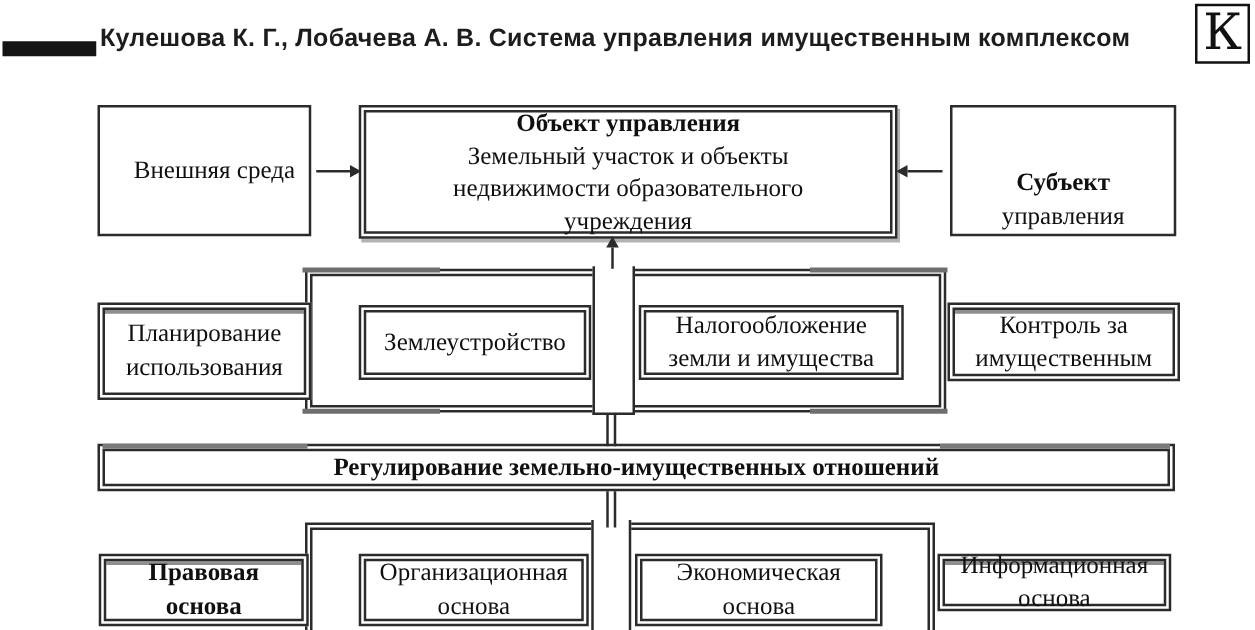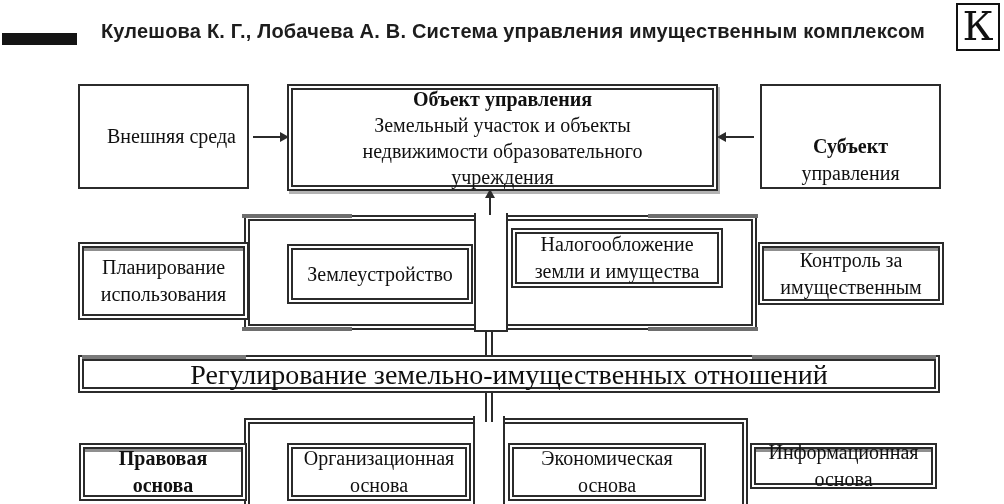--- a/index.html
+++ b/index.html
@@ -1,21 +1,21 @@
 <!DOCTYPE html>
 <html><head>
 <meta charset="utf-8">
 <style>
   html,body{margin:0;padding:0;background:#fff;}
   .canvas{position:relative;width:1004px;height:504px;background:#fff;overflow:hidden;
           font-family:"Liberation Serif","DejaVu Serif",serif;color:#101010;}
 
   
   .hbar{position:absolute;left:2px;top:33px;width:75px;height:12px;background:#141414;}
-  .htitle{position:absolute;left:80px;top:20px;width:866px;text-align:center;
+  .htitle{position:absolute;left:80px;top:20px;width:866px;text-align:left;
           font-family:"Liberation Sans","DejaVu Sans",sans-serif;font-weight:bold;
           font-size:20px;letter-spacing:0.2px;color:#1d1d1d;white-space:nowrap;}
   .logo{position:absolute;left:956px;top:3px;width:44px;height:48px;border:2.5px solid #111;
         box-sizing:border-box;display:flex;align-items:center;justify-content:center;}
   .logo span{font-family:"DejaVu Serif","Liberation Serif",serif;font-size:40px;line-height:1;
         color:#111;transform:translateY(-1px);}
 
   
   .box{position:absolute;box-sizing:border-box;background:#fff;display:flex;flex-direction:column;
        align-items:center;justify-content:center;text-align:center;font-size:20px;line-height:27px;z-index:3;}
@@ -31,30 +31,30 @@
   .b-subj{left:760px;top:84px; width:181px;height:105px;justify-content:flex-end;}
 
   
   .container{position:absolute;box-sizing:border-box;border:6px double #2b2b2b;background:#fff;z-index:1;}
   .c-mid{left:244px;top:215px;width:513px;height:115px;}
   .c-bot{left:244px;top:418px;width:504px;height:92px;}
   .cmark{position:absolute;height:3.5px;background:#6e6e6e;z-index:2;}
 
   .b-plan{left:78px; top:242px;width:171px;height:78px;}
   .b-land{left:287px;top:244px;width:186px;height:60px;}
-  .b-tax {left:511px;top:228px;width:212px;height:60px;align-items:center;}
+  .b-tax {left:511px;top:244px;width:212px;height:60px;align-items:center;}
   .b-ctrl{left:758px;top:242px;width:186px;height:63px;}
 
   .strip{position:absolute;box-sizing:border-box;background:#fff;z-index:2;
          border-left:2px solid #2b2b2b;border-right:2px solid #2b2b2b;}
   .s-mid{left:474px;top:213px;width:34px;height:119px;border-bottom:2px solid #2b2b2b;}
   .s-bot{left:473px;top:416px;width:32px;height:88px;}
 
   
-  .bar{left:78px;top:355px;width:862px;height:38px;font-weight:normal;font-size:28px;z-index:3;}
+  .bar{left:78px;top:355px;width:862px;height:38px;font-weight:bold;font-size:20px;z-index:3;}
   .bar::before,.bar::after{content:"";position:absolute;top:-6px;height:3.5px;background:#7a7a7a;}
   .bar::before{left:-2px;width:164px;}
   .bar::after{right:-2px;width:184px;}
 
   
   .harrow{position:absolute;top:136px;height:2px;background:#2b2b2b;z-index:4;}
   .harrow::after{content:"";position:absolute;top:-4px;width:0;height:0;border-style:solid;}
   .arr-r{left:253px;width:27px;}
   .arr-r::after{right:-9px;border-width:5px 0 5px 9px;border-color:transparent transparent transparent #2b2b2b;}
   .arr-l{left:726px;width:28px;}

